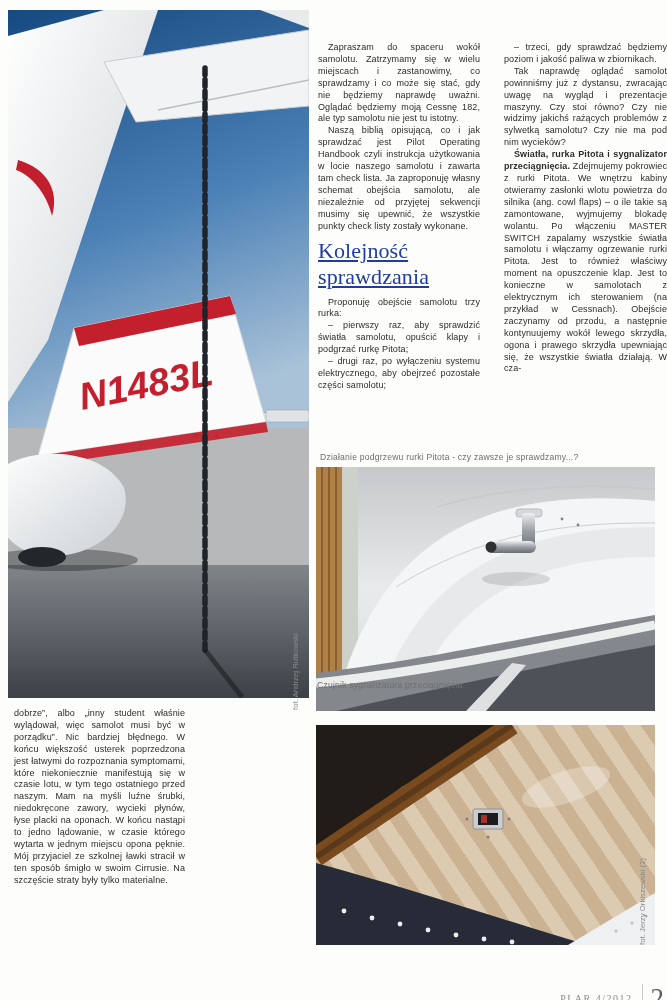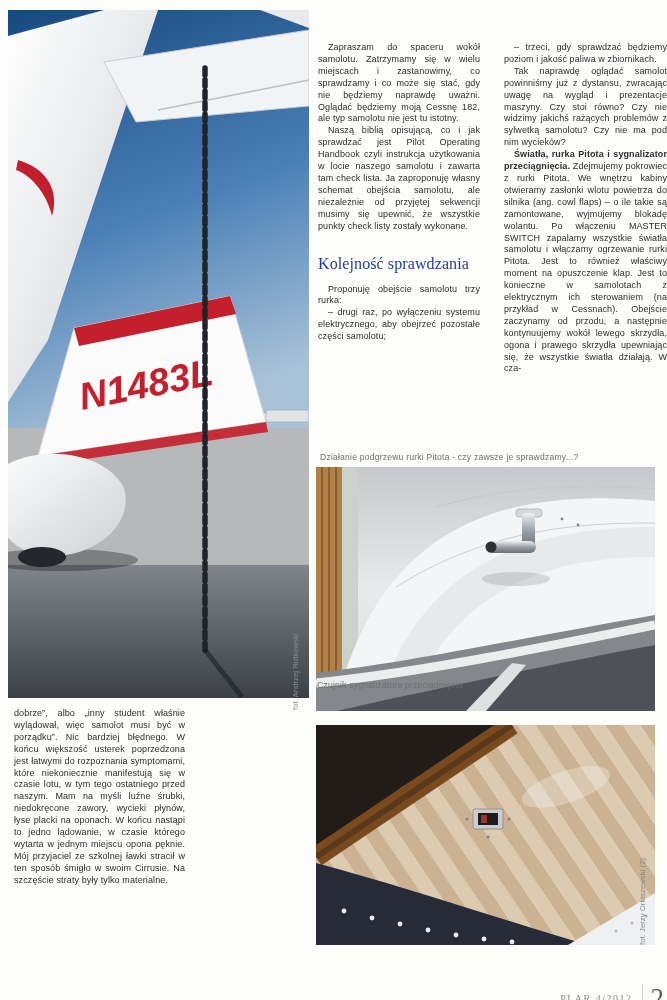--- a/index.html
+++ b/index.html
@@ -14,22 +14,22 @@
 
   
   .body-text { font-size: 9px; line-height: 11.9px; color: #2b2b2b; text-align: justify; letter-spacing: .1px; }
   .body-text p { text-indent: 10px; margin: 0; }
   .col { position: absolute; }
   #col1 { left: 318px; top: 42px; width: 162px; }
   #col2 { left: 504px; top: 42px; width: 163px; }
   #col3 { left: 14px;  top: 708px; width: 171px; }
   .section-heading {
     font-family: "Liberation Serif", serif; font-weight: 400;
-    color: #1e3d9e; font-size: 16px; line-height: 26px;
-    margin: 18px 0 7px; text-indent: 0;
+    color: #1e3d9e; font-size: 22px; line-height: 26px;
+    margin: 5px 0 7px; text-indent: 0; text-decoration: underline;
   }
   .lead { font-weight: bold; }
 
   
   .pullquote {
     position: absolute; left: 183px; top: 698px; width: 127px;
     text-align: center; font-family: "Liberation Serif", serif;
     font-size: 17.5px; line-height: 24px; color: #2a4aa6;
   }
 
@@ -120,20 +120,21 @@
         <line x1="197" y1="640" x2="234" y2="687" stroke="rgba(18,20,24,0.5)" stroke-width="5"></line>
       </g>
     </svg>
   </div>
 
   <div class="col body-text" id="col1">
     <p>Zapraszam do spaceru wokół samolotu. Zatrzymamy się w wielu miejscach i zastanowimy, co sprawdzamy i co może się stać, gdy nie będziemy naprawdę uważni. Oglądać będziemy moją Cessnę 182, ale typ samolotu nie jest tu istotny.</p>
     <p>Naszą biblią opisującą, co i jak sprawdzać jest Pilot Operating Handbook czyli instrukcja użytkowania w locie naszego samolotu i zawarta tam check lista. Ja zaproponuję własny schemat obejścia samolotu, ale niezależnie od przyjętej sekwencji musimy się upewnić, że wszystkie punkty check listy zostały wykonane.</p>
     <h2 class="section-heading">Kolejność sprawdzania</h2>
     <p>Proponuję obejście samolotu trzy rurka:</p>
+    <p>– pierwszy raz, aby sprawdzić światła samolotu, opuścić klapy i podgrzać rurkę Pitota;</p>
     <p>– drugi raz, po wyłączeniu systemu elektrycznego, aby obejrzeć pozostałe części samolotu;</p>
   </div>
 
   <div class="col body-text" id="col2">
     <p>– trzeci, gdy sprawdzać będziemy poziom i jakość paliwa w zbiornikach.</p>
     <p>Tak naprawdę oglądać samolot powinniśmy już z dystansu, zwracając uwagę na wygląd i prezentacje maszyny. Czy stoi równo? Czy nie widzimy jakichś rażących problemów z sylwetką samolotu? Czy nie ma pod nim wycieków?</p>
     <p><b class="lead">Światła, rurka Pitota i sygnalizator przeciągnięcia.</b><span> Zdejmujemy pokrowiec z rurki Pitota. We wnętrzu kabiny otwieramy zasłonki wlotu powietrza do silnika (ang. cowl flaps) – o ile takie są zamontowane, wyjmujemy blokadę wolantu. Po włączeniu MASTER SWITCH zapalamy wszystkie światła samolotu i włączamy ogrzewanie rurki Pitota. Jest to również właściwy moment na opuszczenie klap. Jest to konieczne w samolotach z elektrycznym ich sterowaniem (na przykład w Cessnach). Obejście zaczynamy od przodu, a następnie kontynuujemy wokół lewego skrzydła, ogona i prawego skrzydła upewniając się, że wszystkie światła działają. W cza-</span></p>
   </div>
 
   <div class="caption" id="caption-pitot">Działanie podgrzewu rurki Pitota - czy zawsze je sprawdzamy...?</div>

